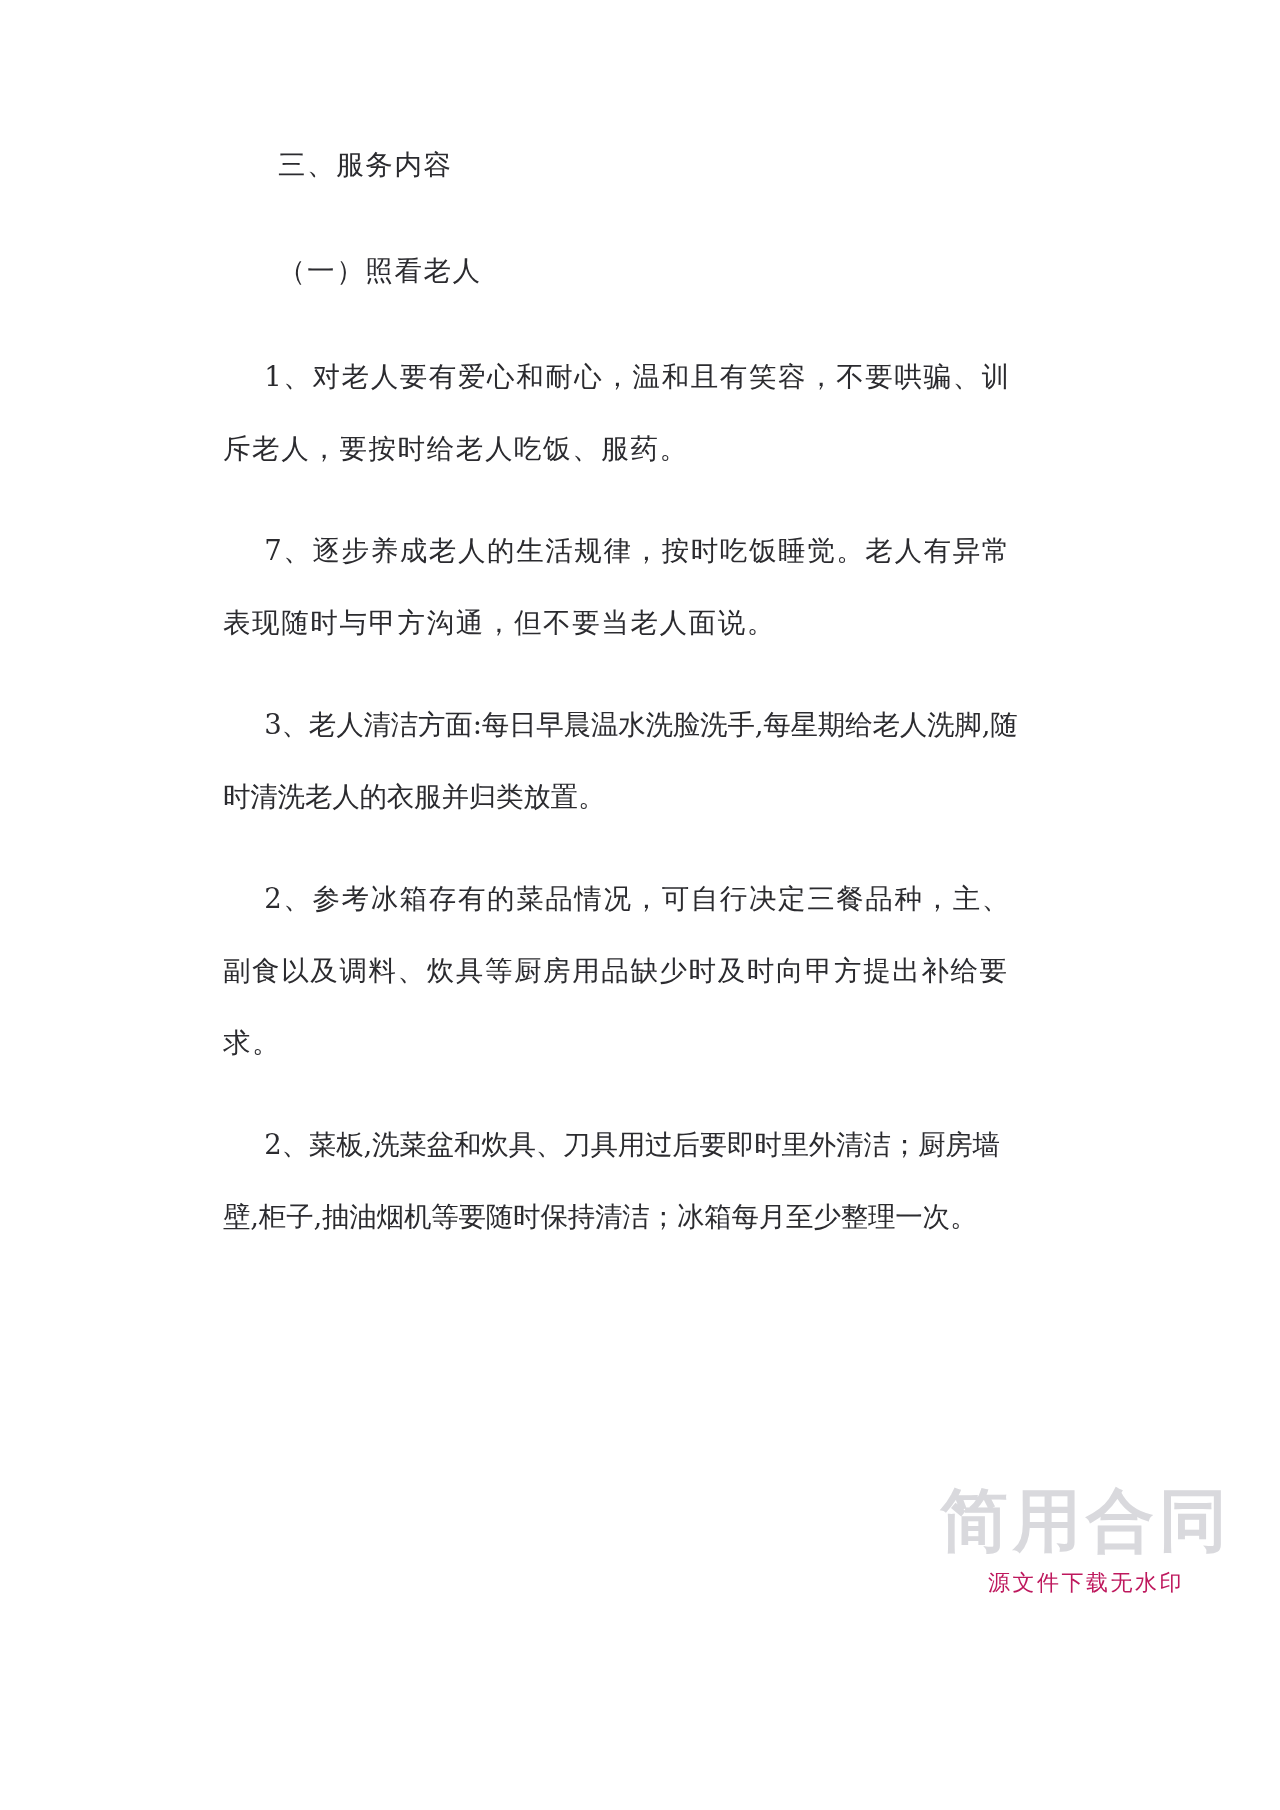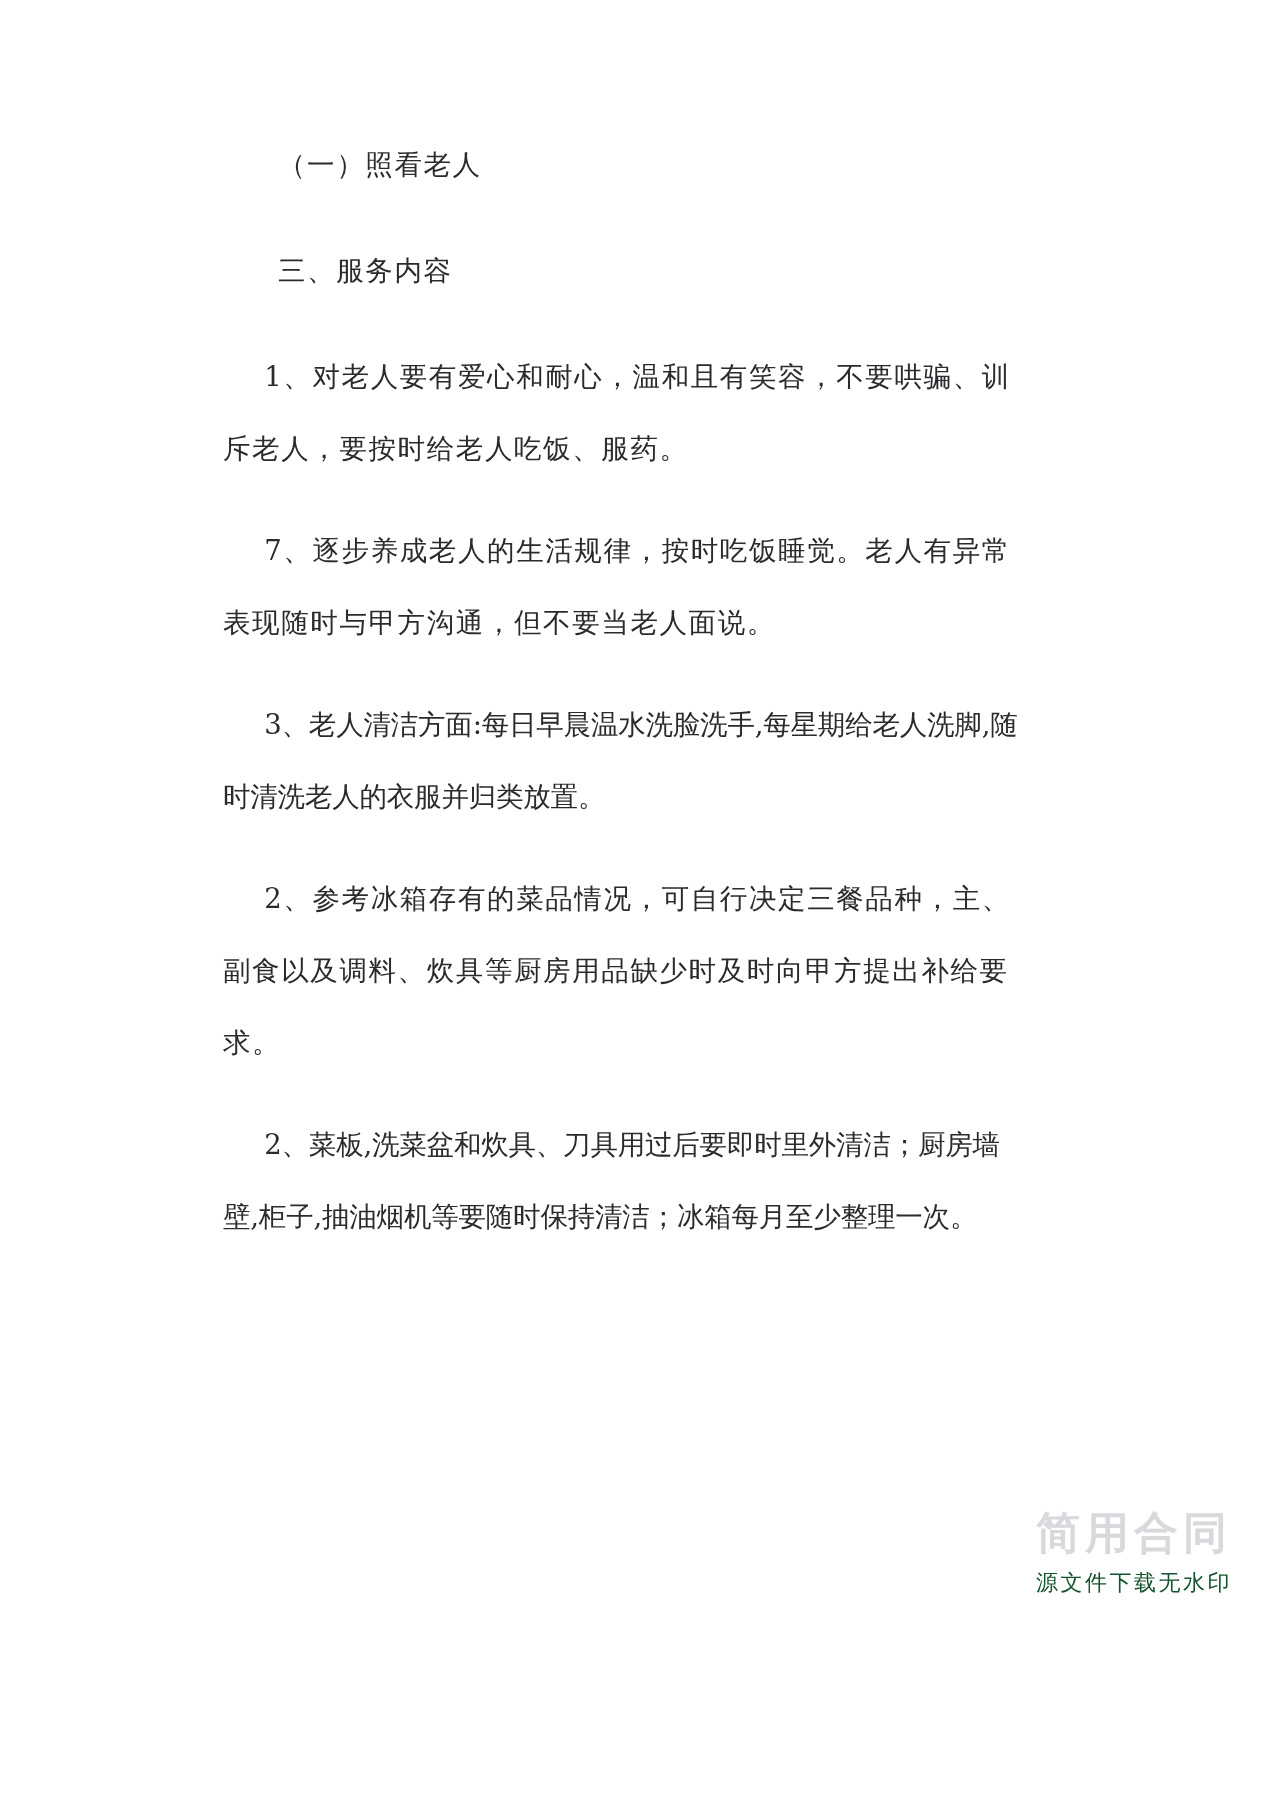--- a/index.html
+++ b/index.html
@@ -71,45 +71,45 @@
     position: absolute;
     right: 48px;
     bottom: 212px;
     text-align: center;
     user-select: none;
     pointer-events: none;
   }
   #watermark .wm-main {
     font-family: "DejaVu Sans", "Liberation Sans", sans-serif;
     font-weight: bold;
-    font-size: 44px;
+    font-size: 68px;
     letter-spacing: 5px;
     color: #d9d9dd;
     line-height: 1.05;
     white-space: nowrap;
   }
   #watermark .wm-sub {
     font-family: "DejaVu Sans", "Liberation Sans", sans-serif;
     font-size: 22px;
     letter-spacing: 2.5px;
-    color: #14532d;
+    color: #be185d;
     margin-top: 12px;
     white-space: nowrap;
   }
 </style>
 </head>
 <body>
 
 <div id="page">
 
   <div id="content">
 
+    <p class="para heading indent">三、服务内容</p>
+
     <p class="para sub-heading indent">（一）照看老人</p>
-
-    <p class="para heading indent">三、服务内容</p>
 
 
     <p class="para item">1、对老人要有爱心和耐心，温和且有笑容，不要哄骗、训斥老人，要按时给老人吃饭、服药。</p>
 
     <p class="para item">7、逐步养成老人的生活规律，按时吃饭睡觉。老人有异常表现随时与甲方沟通，但不要当老人面说。</p>
 
     <p class="para item condensed">3、老人清洁方面:每日早晨温水洗脸洗手,每星期给老人洗脚,随时清洗老人的衣服并归类放置。</p>
 
 
     <p class="para item">2、参考冰箱存有的菜品情况，可自行决定三餐品种，主、副食以及调料、炊具等厨房用品缺少时及时向甲方提出补给要求。</p>

